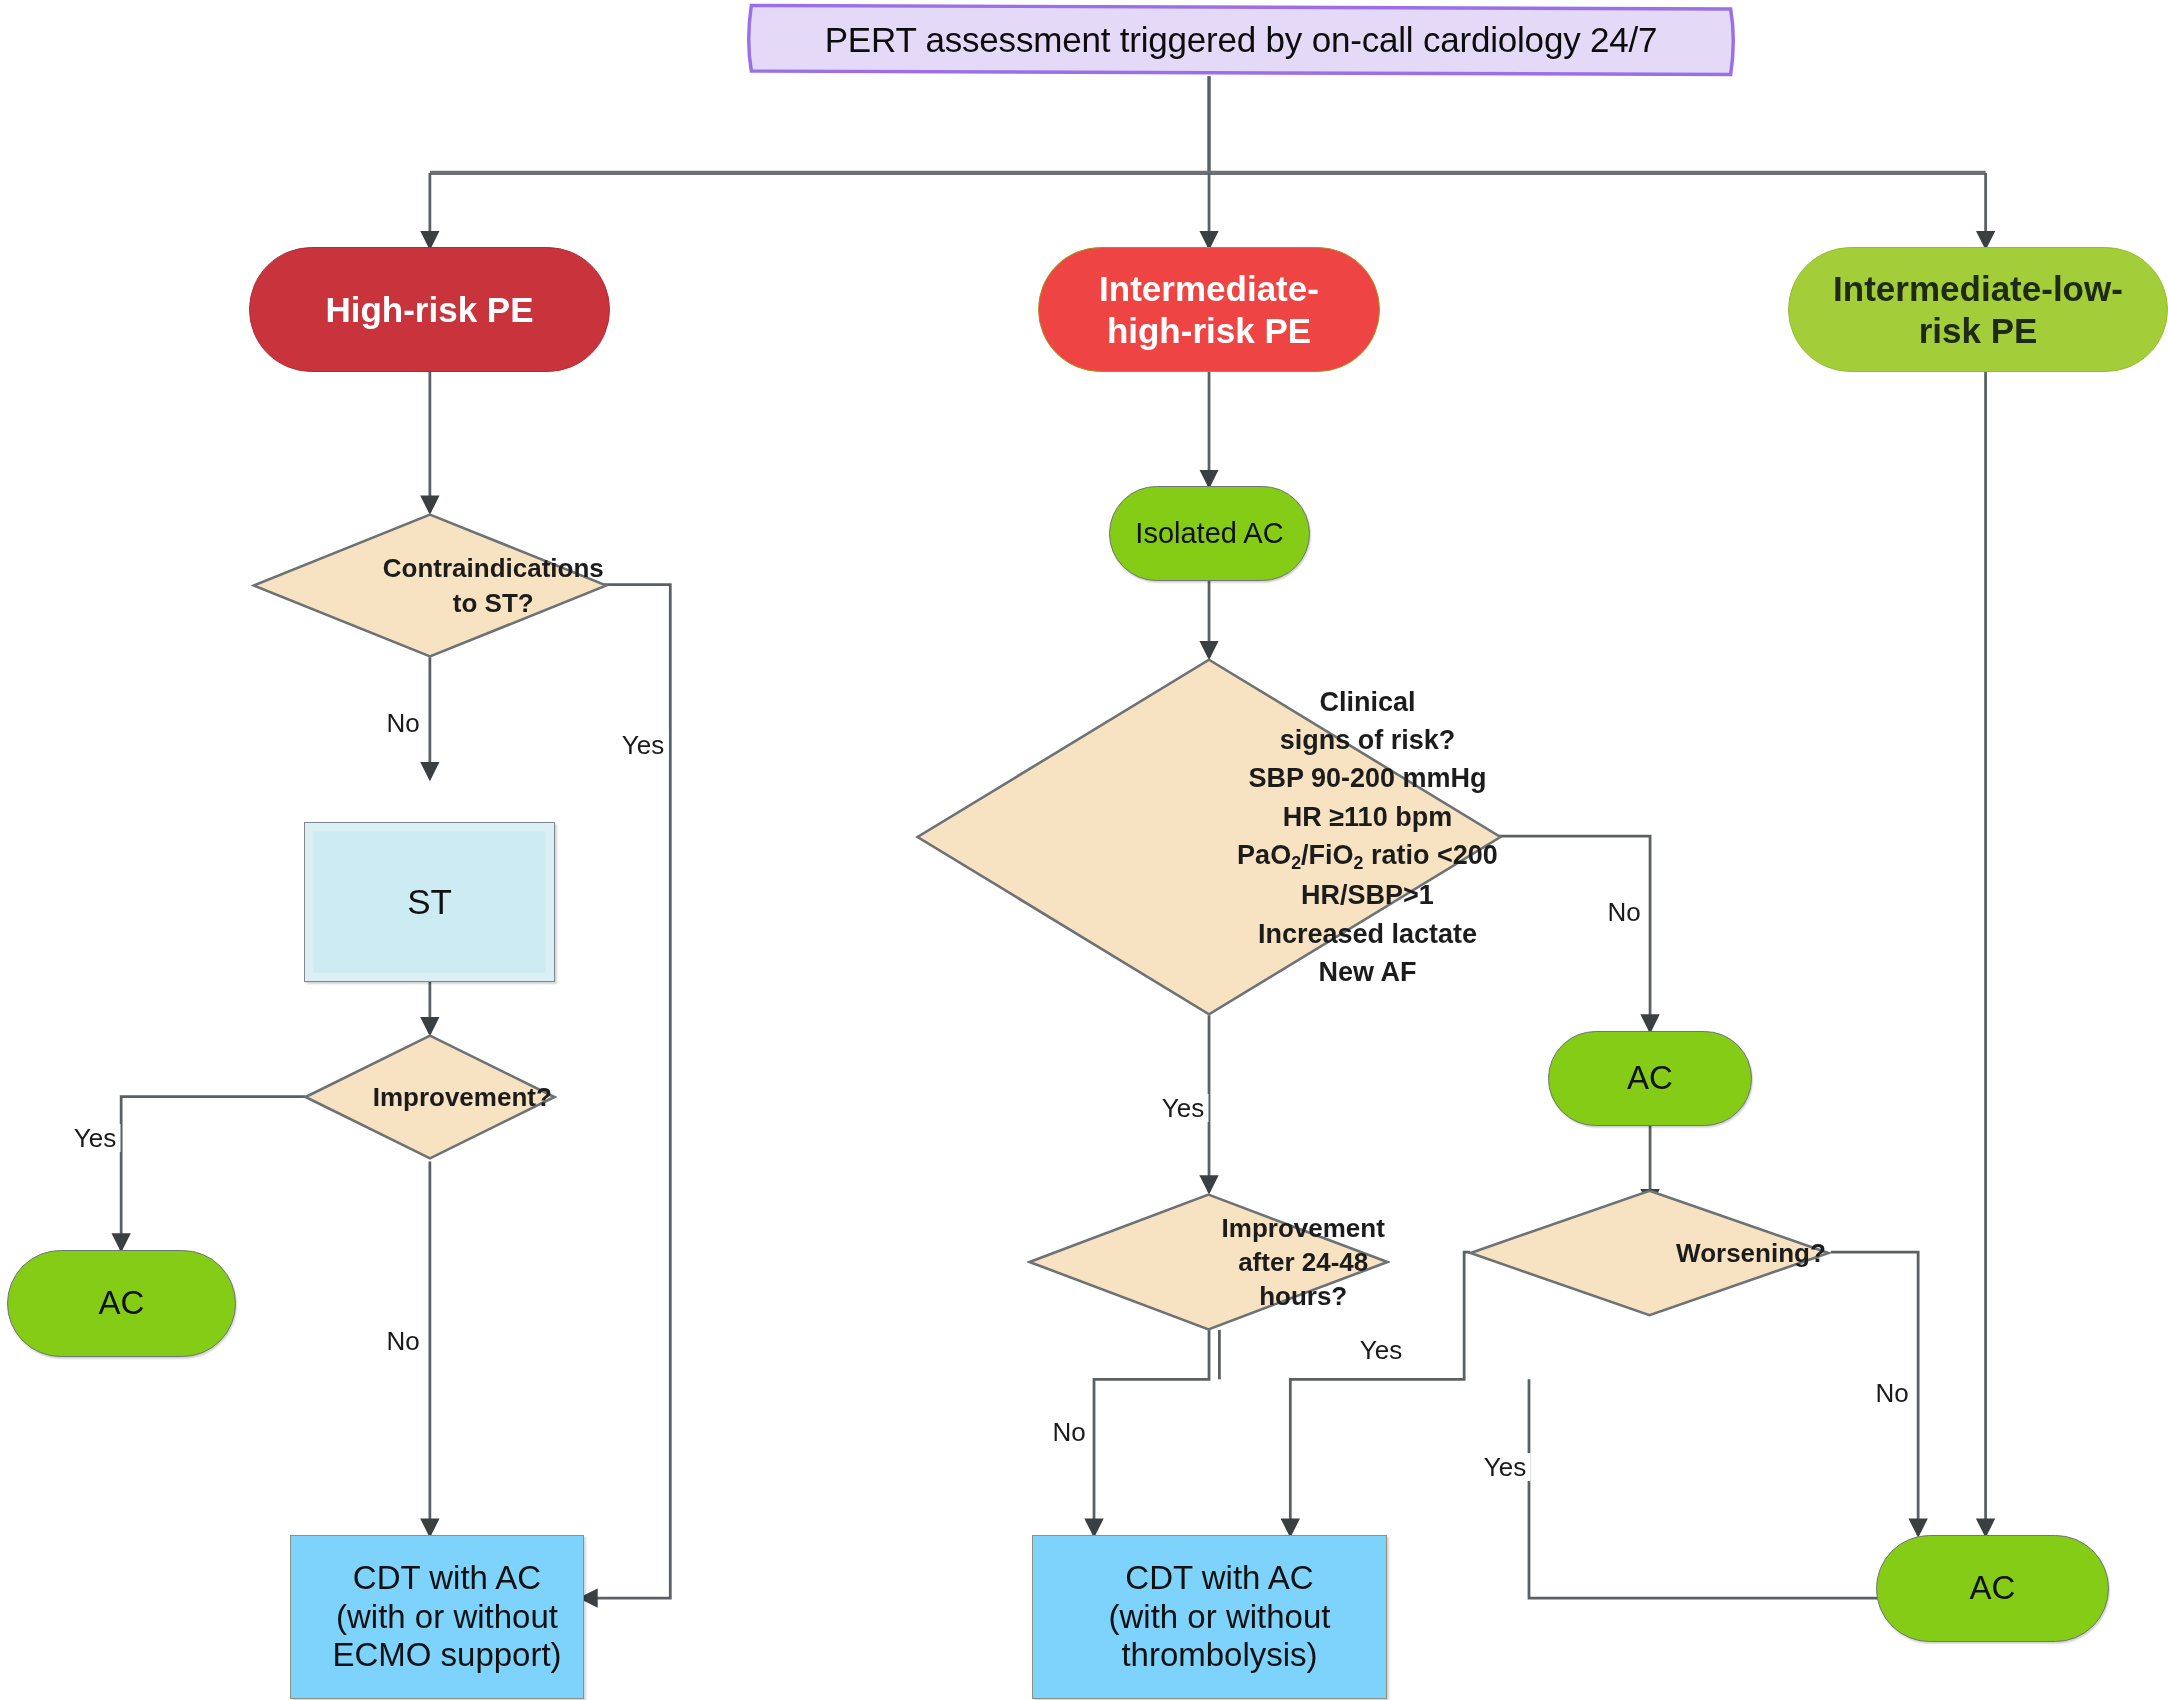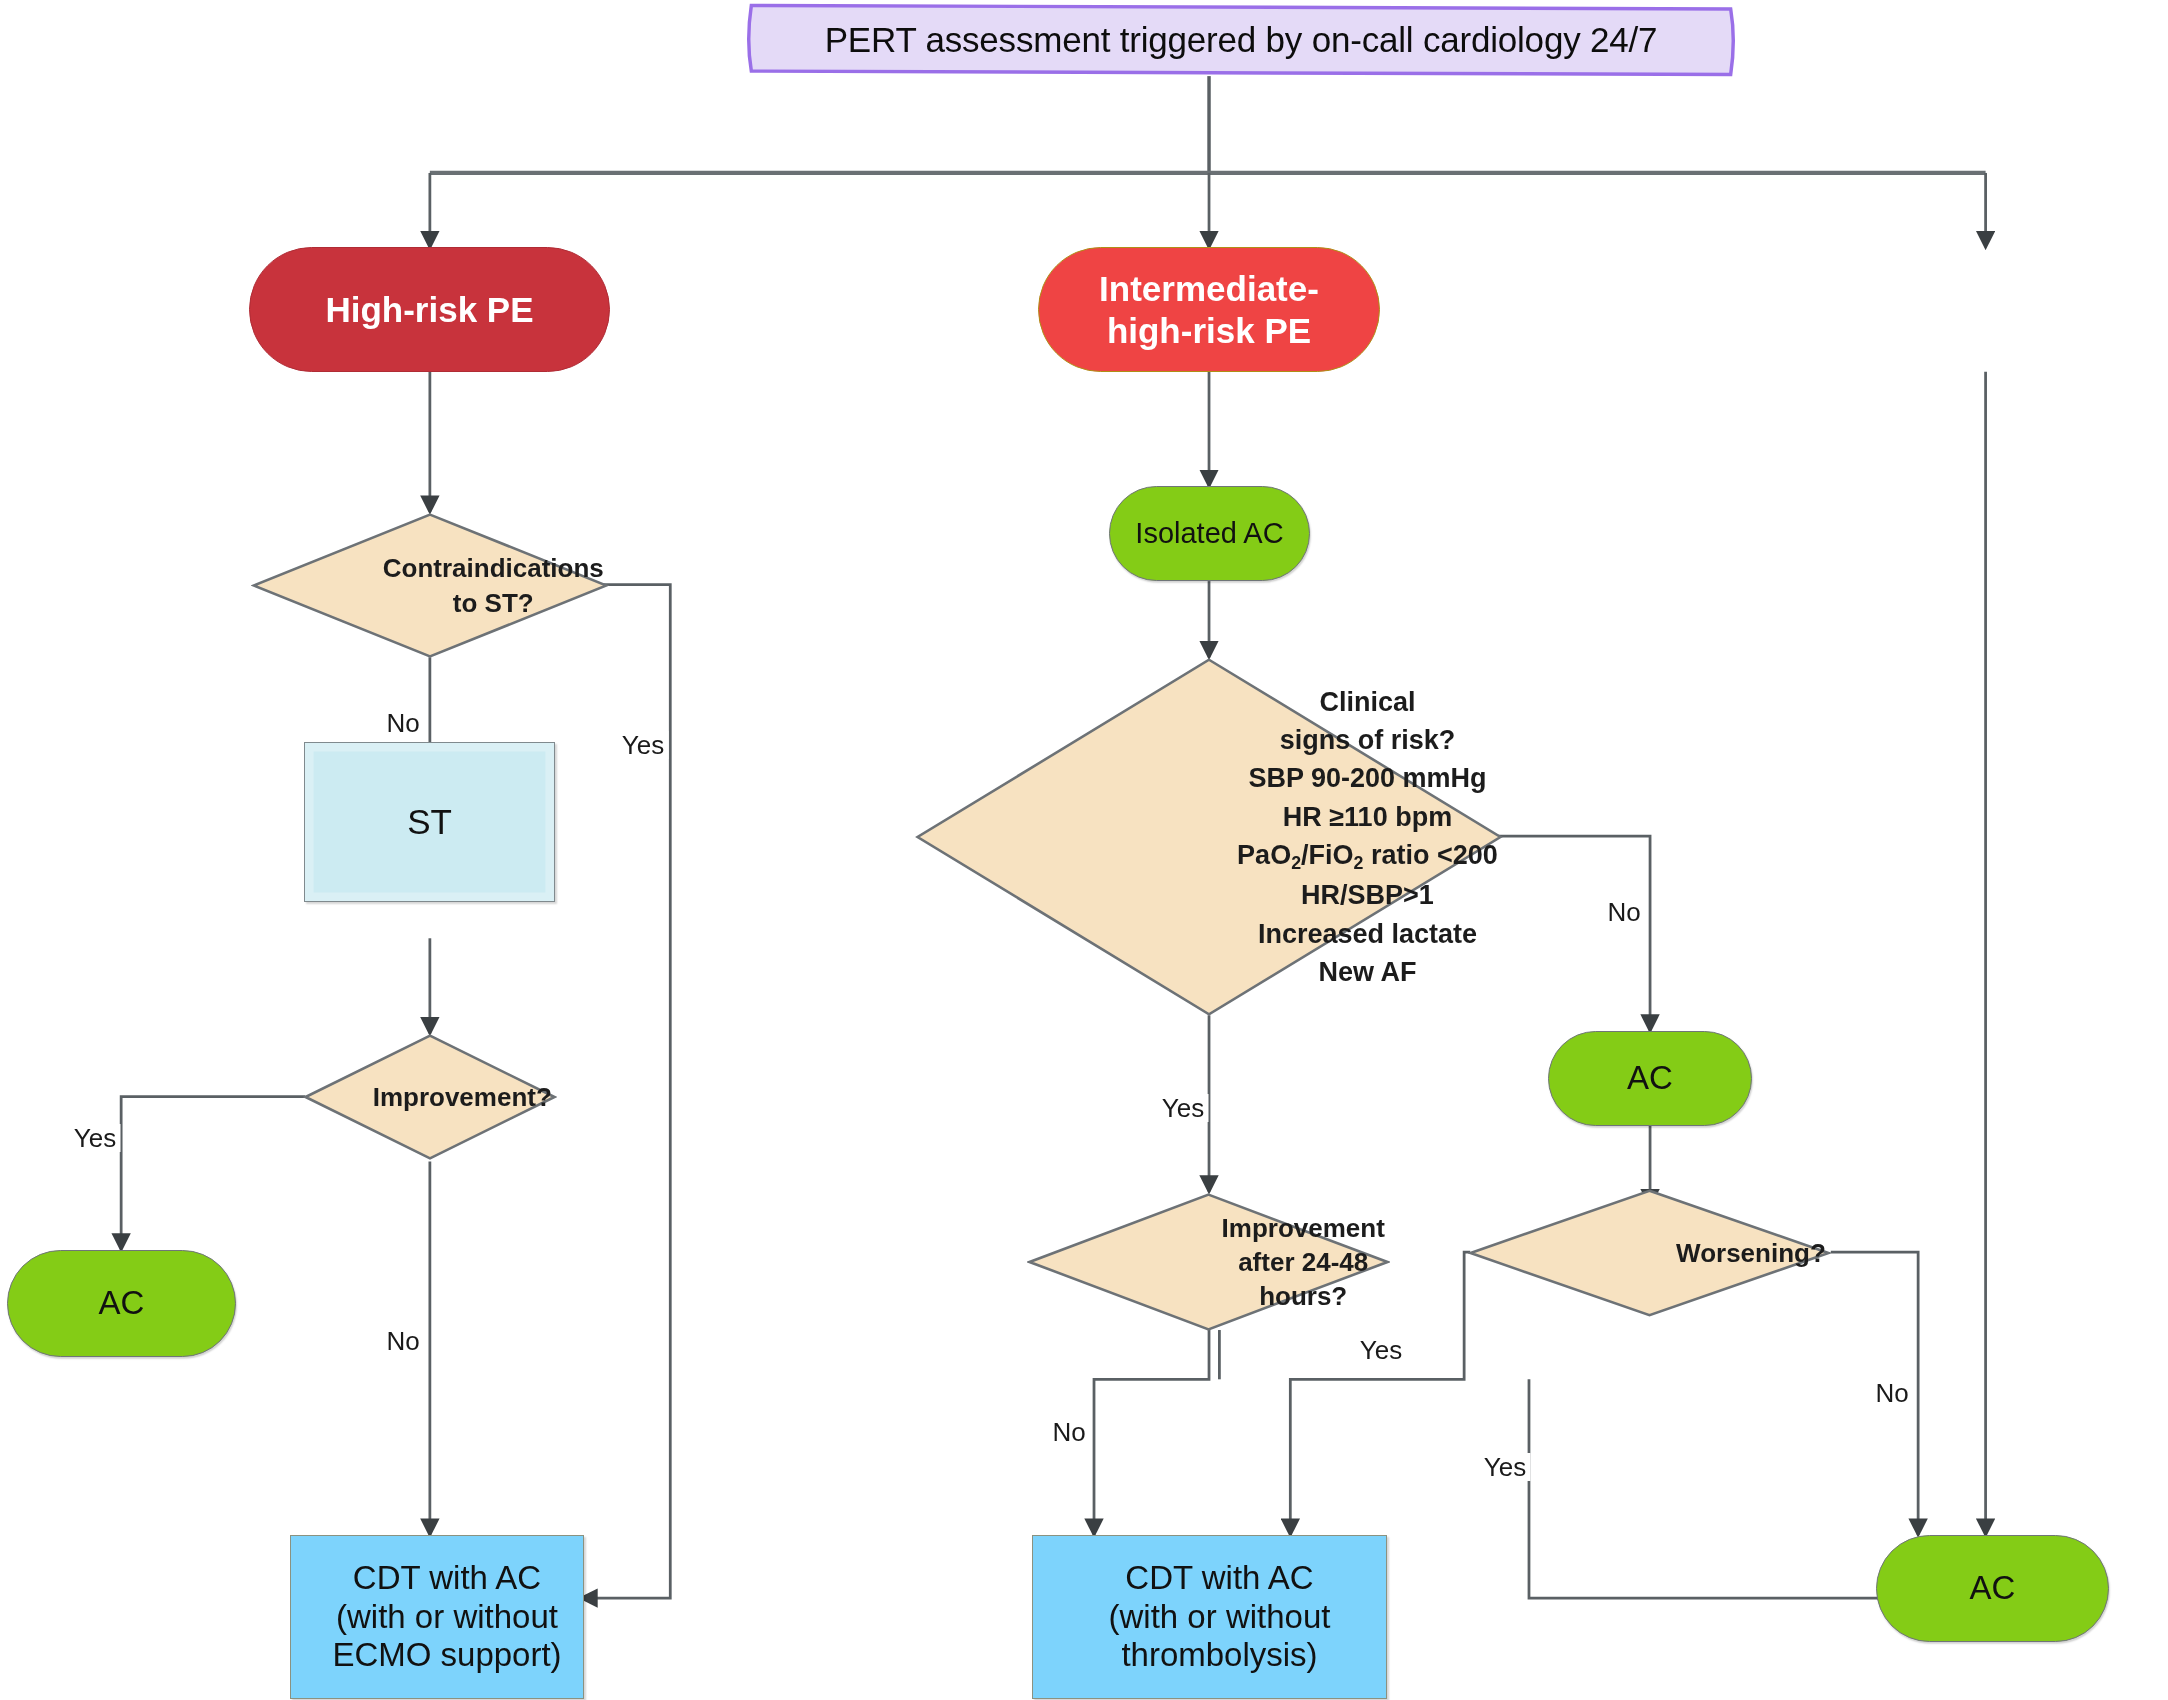--- a/index.html
+++ b/index.html
@@ -187,34 +187,40 @@
     <span>High-risk PE</span>
   </div>
 
   <div class="node pill-cat cat-intmhigh" style="left:1038px; top:247px; width:342px; height:125px;">
     <span style="display:block;">
       <span>Intermediate-</span><br>
       <span>high-risk PE</span>
     </span>
   </div>
 
+  <div class="node pill-cat cat-intmlow" style="left:1788px; top:247px; width:380px; height:125px;">
+    <span style="display:block;">
+      <span>Intermediate-low-</span><br>
+      <span>risk PE</span>
+    </span>
+  </div>
 
   <div class="diamond-wrap" style="left:251px; top:512px; width:358px; height:147px;">
     <svg width="358" height="147" viewBox="0 0 414 170" xmlns="http://www.w3.org/2000/svg">
       <polygon points="207,3 411,85 207,167 3,85" fill="#F7E2C1" stroke="#6d7276" stroke-width="3"></polygon>
     </svg>
     <div class="diamond-text">
       <span>
         <span>Contraindications</span><br>
         <span>to ST?</span>
       </span>
     </div>
   </div>
 
-  <div class="node rect-proc" style="left:304px; top:742px; width:251px; height:160px;">
+  <div class="node rect-proc" style="left:304px; top:822px; width:251px; height:160px;">
     <span>ST</span>
   </div>
 
   <div class="diamond-wrap" style="left:303px; top:1033px; width:254px; height:128px;">
     <svg width="254" height="128" viewBox="0 0 294 148" xmlns="http://www.w3.org/2000/svg">
       <polygon points="147,3 291,74 147,145 3,74" fill="#F7E2C1" stroke="#6d7276" stroke-width="3"></polygon>
     </svg>
     <div class="diamond-text">Improvement?</div>
   </div>
 

